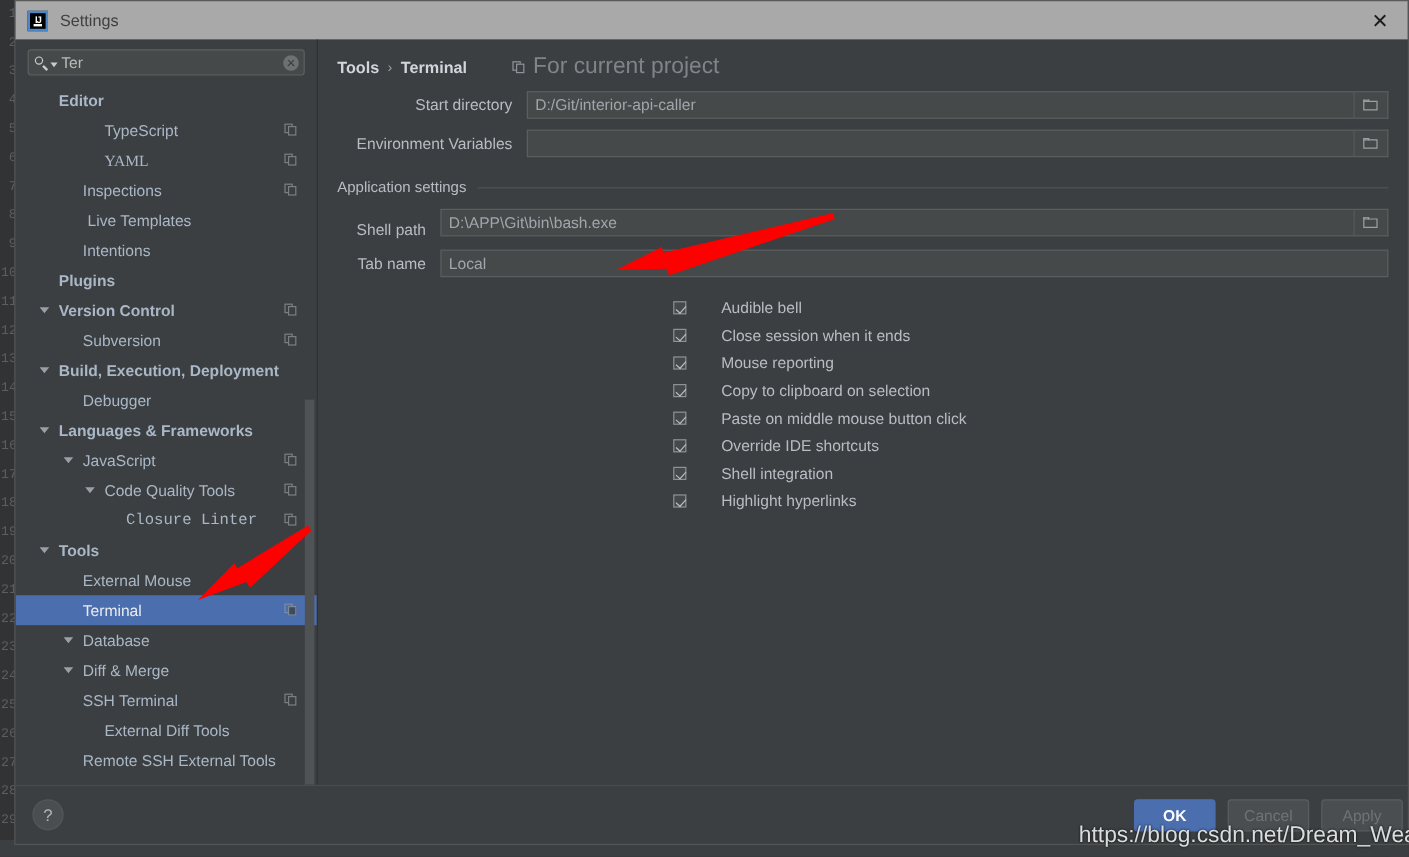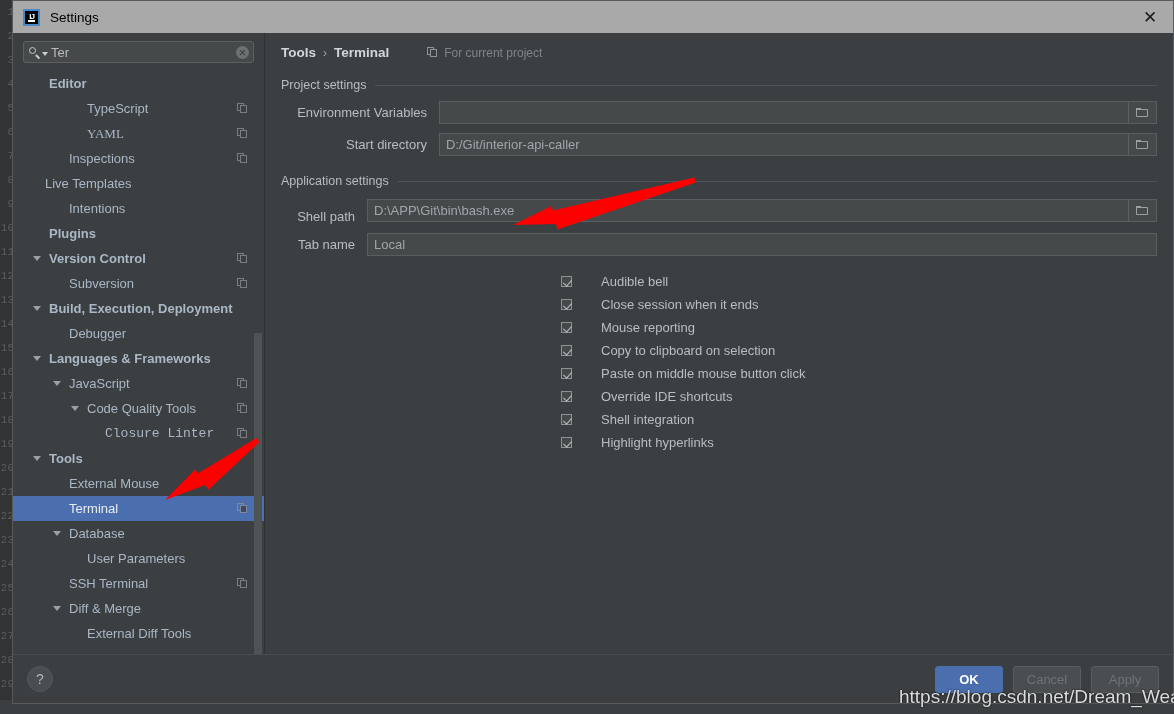--- a/index.html
+++ b/index.html
@@ -49,21 +49,21 @@
     box-sizing:border-box;position:relative;margin-right:10px;flex:0 0 auto;
   }
   .ij-logo span{
     position:absolute;left:0;right:0;top:1px;text-align:center;
     color:#fff;font-size:8px;font-weight:bold;letter-spacing:-1px;
     font-family:"Liberation Sans", sans-serif;line-height:9px;
   }
   .ij-logo i{
     position:absolute;left:3px;right:3px;bottom:2px;height:2px;background:#fff;
   }
-  .title-text{color:#000000;font-size:13.5px;}
+  .title-text{color:#404040;font-size:13.5px;}
   .close-btn{
     position:absolute;right:0;top:0;width:46px;height:32px;
     display:flex;align-items:center;justify-content:center;
     color:#1c1c1c;font-size:17px;font-family:"Liberation Sans",sans-serif;
     cursor:pointer;
   }
   .dialog-body{
     position:absolute;left:0;top:32px;right:0;bottom:0;display:flex;flex-direction:column;
   }
   .content-row{flex:1;display:flex;min-height:0;position:relative;}
@@ -133,21 +133,21 @@
   }
 
   
   .right-pane{flex:1;background:#3c3f41;position:relative;min-width:0;padding:0;}
   .breadcrumb{
     display:flex;align-items:center;padding:12px 0 0 16px;color:#c3c9cf;
     font-size:13.5px;
   }
   .bc-bold{font-weight:bold;color:#cfd6dc;}
   .bc-sep{margin:0 7px;color:#9aa0a6;font-size:12px;}
-  .bc-note{display:flex;align-items:center;margin-left:38px;color:#7f8489;font-size:12px;}
+  .bc-note{display:flex;align-items:center;margin-left:38px;color:#7f8489;font-size:19px;}
   .copy-ico{width:11px;height:11px;position:relative;margin-right:6px;}
   .copy-ico span{position:absolute;width:7px;height:8px;border:1.2px solid #8e9499;box-sizing:border-box;}
   .copy-ico span.a{left:0;top:0;}
   .copy-ico span.b{left:3px;top:2px;background:#3c3f41;}
 
   .section{
     display:flex;align-items:center;margin:18px 16px 0 16px;
     color:#b7bdc3;font-size:12.5px;
   }
   .section .line{flex:1;height:1px;background:#515456;margin-left:9px;}
@@ -194,21 +194,21 @@
   
   .bottombar{
     height:49px;flex:0 0 49px;background:#3c3f41;border-top:1px solid #4a4d4f;
     display:flex;align-items:center;padding:0 14px;box-sizing:border-box;position:relative;
   }
   .help-btn{
     width:26px;height:26px;border-radius:50%;background:#4a4e50;border:1px solid #55585a;
     color:#b0b5ba;display:flex;align-items:center;justify-content:center;
     font-size:14px;cursor:pointer;box-sizing:border-box;
   }
-  .btn-group{position:absolute;right:14px;display:flex;gap:10px;}
+  .btn-group{position:absolute;right:4px;display:flex;gap:10px;}
   .btn{
     width:68px;height:27px;border:1px solid #5b5e60;background:#4a4e50;border-radius:3px;
     color:#9ea4a9;font-size:13px;display:flex;align-items:center;justify-content:center;
     box-sizing:border-box;cursor:pointer;
   }
   .btn.primary{background:#4b6eaf;border-color:#4b6eaf;color:#ffffff;font-weight:bold;}
   .btn.disabled{color:#6e7378;}
 
   
   .anno{position:absolute;inset:0;pointer-events:none;}
@@ -302,21 +302,21 @@
               </span>
             </div>
             <div class="tree-row">
               <span class="t-label" style="margin-left: 56px;">Inspections</span>
               <span class="t-copy">
                 <span class="a"></span>
                 <span class="b"></span>
               </span>
             </div>
             <div class="tree-row">
-              <span class="t-label" style="margin-left: 32px;">Live Templates</span>
+              <span class="t-label" style="margin-left: 60px;">Live Templates</span>
             </div>
             <div class="tree-row">
               <span class="t-label" style="margin-left: 56px;">Intentions</span>
             </div>
             <div class="tree-row bold">
               <span class="t-label" style="margin-left: 36px; font-weight: bold;">Plugins</span>
             </div>
             <div class="tree-row bold">
               <span class="t-arrow" style="left: 20px;"></span>
               <span class="t-label" style="margin-left: 36px; font-weight: bold;">Version Control</span>
@@ -378,32 +378,29 @@
               <span class="t-copy">
                 <span class="a"></span>
                 <span class="b"></span>
               </span>
             </div>
             <div class="tree-row">
               <span class="t-arrow" style="left: 40px;"></span>
               <span class="t-label" style="margin-left: 56px;">Database</span>
             </div>
             <div class="tree-row">
-              <span class="t-label" style="margin-left: 74px;">User Parameters</span>
-            </div>
-            <div class="tree-row">
-              <span class="t-label" style="margin-left: 56px;">SSH Terminal</span>
-              <span class="t-copy">
-                <span class="a"></span>
-                <span class="b"></span>
-              </span>
-            </div>
-            <div class="tree-row">
               <span class="t-arrow" style="left: 40px;"></span>
               <span class="t-label" style="margin-left: 56px;">Diff &amp; Merge</span>
+            </div>
+            <div class="tree-row">
+              <span class="t-label" style="margin-left: 56px;">SSH Terminal</span>
+              <span class="t-copy">
+                <span class="a"></span>
+                <span class="b"></span>
+              </span>
             </div>
             <div class="tree-row">
               <span class="t-label" style="margin-left: 74px;">External Diff Tools</span>
             </div>
             <div class="tree-row">
               <span class="t-label" style="margin-left: 56px;">Remote SSH External Tools</span>
             </div>
             <div class="tree-scroll" style="top: 262px; height: 360px;"></div>
           </div>
       </div>
@@ -416,36 +413,32 @@
           <span class="bc-bold">Terminal</span>
           <span class="bc-note">
             <span class="copy-ico">
                 <span class="a"></span>
                 <span class="b"></span>
               </span>
             <span>For current project</span>
           </span>
         </div>
 
-        <div class="section">
-          <span>Project settings</span>
-          <span class="line"></span>
+
+        <div class="field-row">
+          <span class="field-label" style="width:146px;margin-right:12px;">Start directory</span>
+          <span class="field-input">D:/Git/interior-api-caller</span>
+          <span class="browse-btn">
+            <span class="folder"></span>
+          </span>
         </div>
 
         <div class="field-row">
           <span class="field-label" style="width:146px;margin-right:12px;">Environment Variables</span>
           <span class="field-input"></span>
-          <span class="browse-btn">
-            <span class="folder"></span>
-          </span>
-        </div>
-
-        <div class="field-row">
-          <span class="field-label" style="width:146px;margin-right:12px;">Start directory</span>
-          <span class="field-input">D:/Git/interior-api-caller</span>
           <span class="browse-btn">
             <span class="folder"></span>
           </span>
         </div>
 
         <div class="section">
           <span>Application settings</span>
           <span class="line"></span>
         </div>
 

